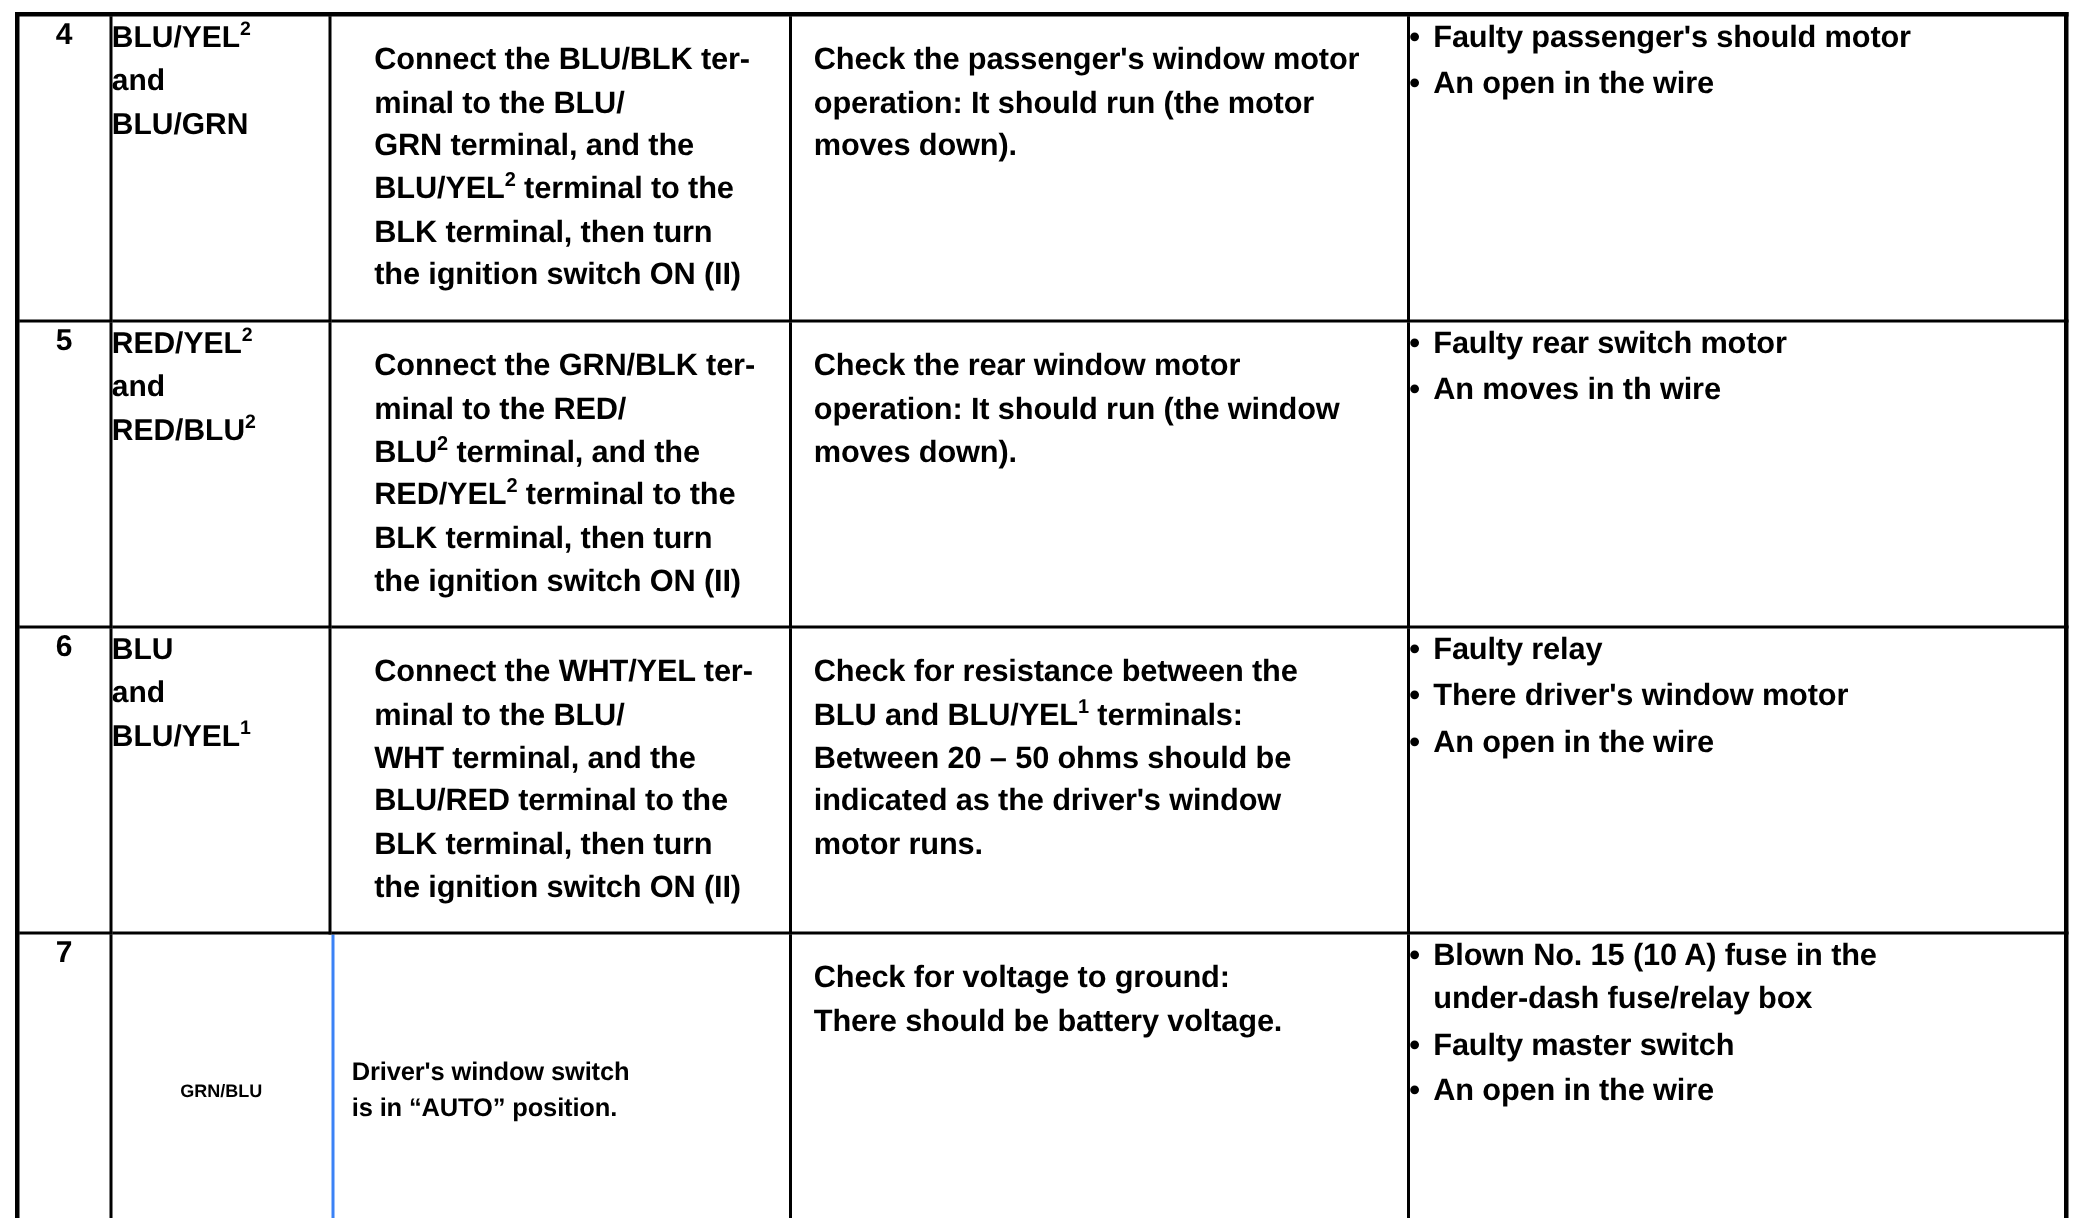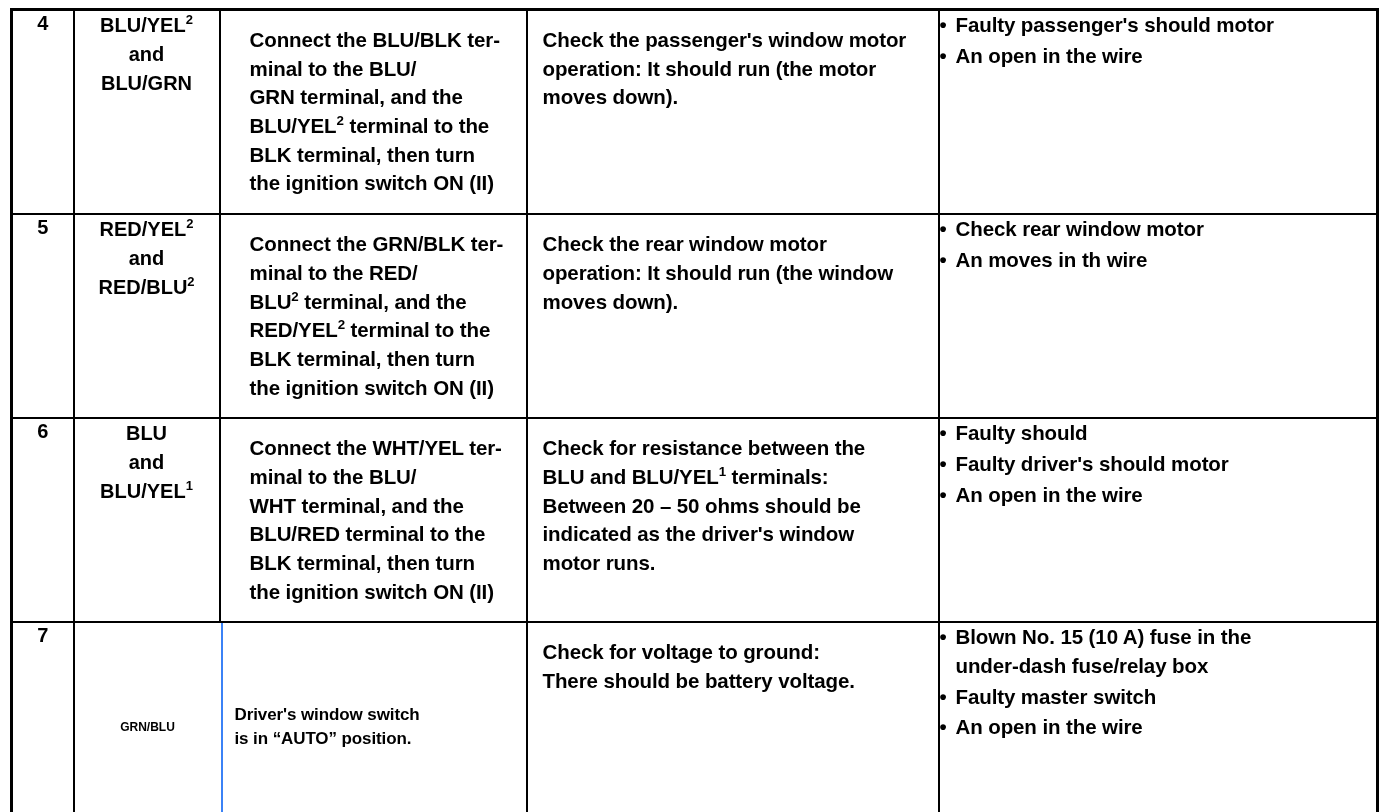--- a/index.html
+++ b/index.html
@@ -50,21 +50,21 @@
 
   
   .cell-step {
     text-align: center;
     vertical-align: middle;
     font-size: 20px;
     font-weight: bold;
     line-height: 1.2;
   }
   .cell-term {
-    text-align: center;
+    text-align: left;
     vertical-align: middle;
     font-size: 20px;
     font-weight: bold;
     line-height: 1.45;
     padding: 4px 2px;
   }
   .cell-text {
     font-size: 20.5px;
     font-weight: bold;
     line-height: 1.40;
@@ -185,21 +185,21 @@
           <span class="wrap-cell">RED/BLU<span class="sup">2</span></span>
         </td>
         <td class="cell-text tight">
           <p>Connect the GRN/BLK ter-<br>minal to the RED/<br>BLU<span class="sup">2</span> terminal, and the<br>RED/YEL<span class="sup">2</span> terminal to the<br>BLK terminal, then turn<br>the ignition switch ON (II)</p>
         </td>
         <td class="cell-text">
           <p>Check the rear window motor operation: It should run (the window moves down).</p>
         </td>
         <td class="cell-text">
           <ul class="cause-list">
-            <li><span class="bullet">•</span><span>Check rear window motor</span></li>
+            <li><span class="bullet">•</span><span>Faulty rear switch motor</span></li>
             <li><span class="bullet">•</span><span>An moves in th wire</span></li>
           </ul>
         </td>
       </tr>
 
       <tr style="height:193px">
         <td class="cell-step">
           <span>6</span>
         </td>
         <td class="cell-term">
@@ -208,22 +208,22 @@
           <span class="wrap-cell">BLU/YEL<span class="sup">1</span></span>
         </td>
         <td class="cell-text tight">
           <p>Connect the WHT/YEL ter-<br>minal to the BLU/<br>WHT terminal, and the<br>BLU/RED terminal to the<br>BLK terminal, then turn<br>the ignition switch ON (II)</p>
         </td>
         <td class="cell-text">
           <p>Check for resistance between the<br>BLU and BLU/YEL<span class="sup">1</span> terminals:<br>Between 20 – 50 ohms should be<br>indicated as the driver's window<br>motor runs.</p>
         </td>
         <td class="cell-text">
           <ul class="cause-list">
-            <li><span class="bullet">•</span><span>Faulty should</span></li>
-            <li><span class="bullet">•</span><span>Faulty driver's should motor</span></li>
+            <li><span class="bullet">•</span><span>Faulty relay</span></li>
+            <li><span class="bullet">•</span><span>There driver's window motor</span></li>
             <li><span class="bullet">•</span><span>An open in the wire</span></li>
           </ul>
         </td>
       </tr>
 
       <tr style="height:210px">
         <td class="cell-step">
           <span>7</span>
         </td>
         <td colspan="2" style="padding:0">

